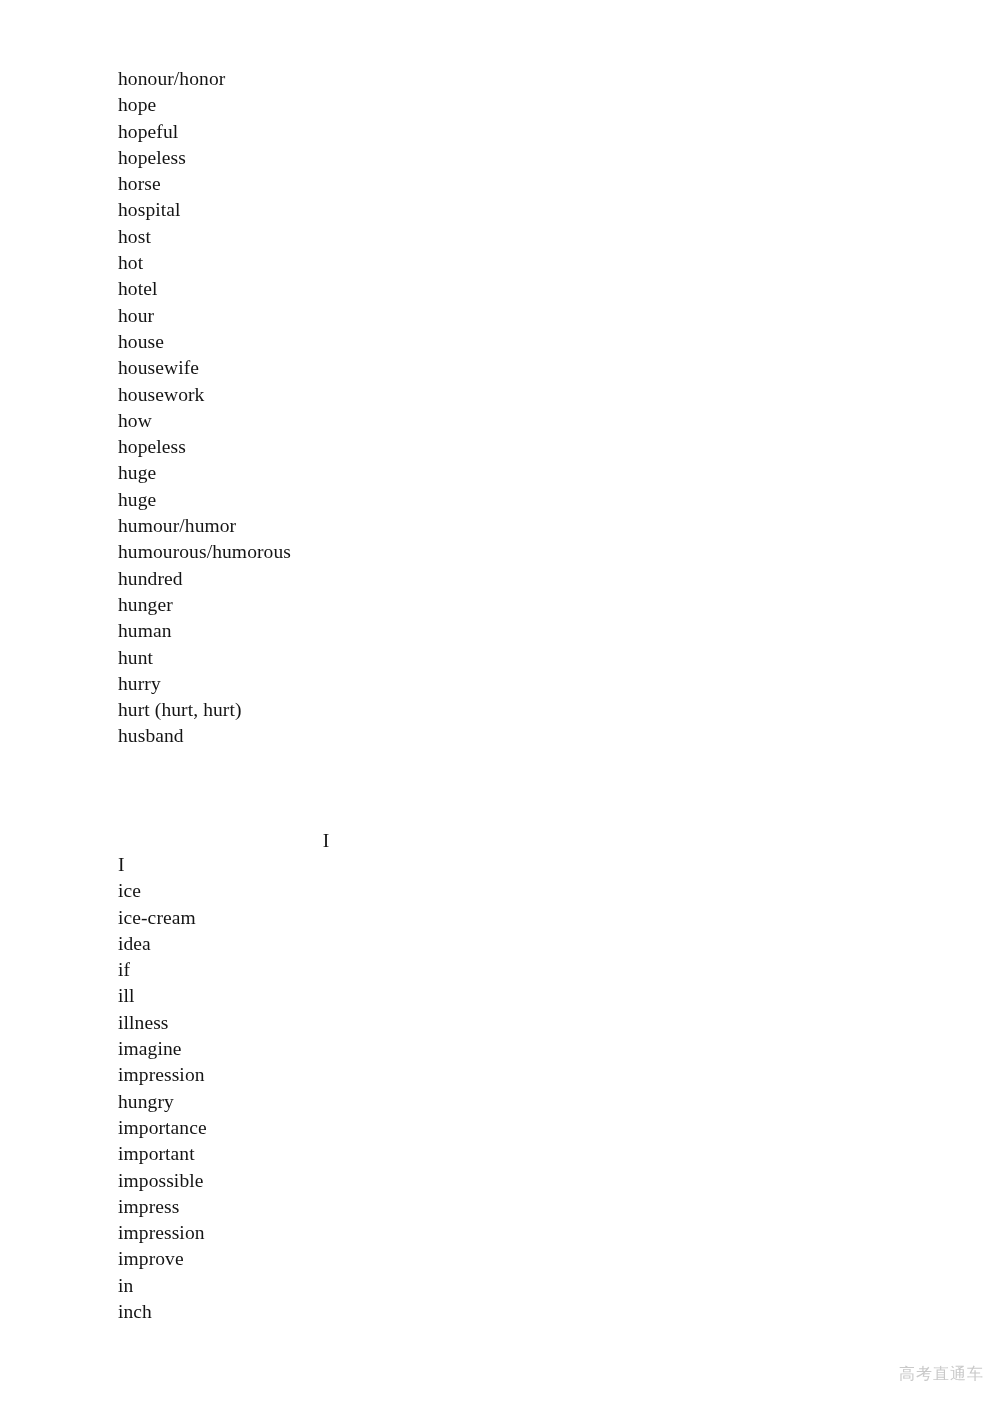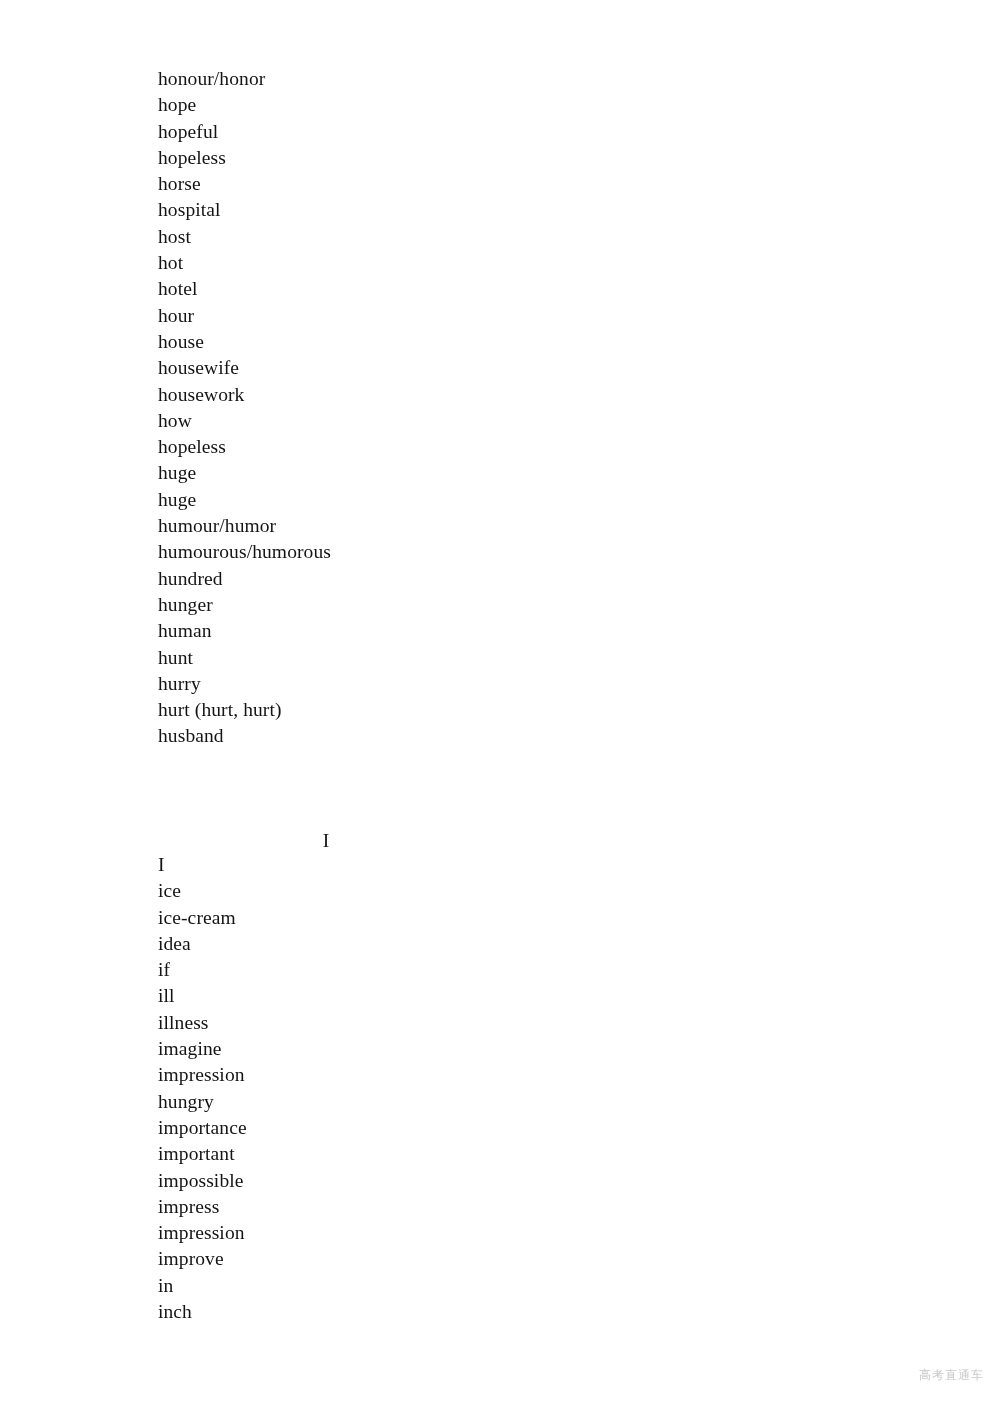--- a/index.html
+++ b/index.html
@@ -23,21 +23,20 @@
     top: 0;
     width: 1000px;
     height: 1414px;
     background: #ffffff;
   }
 
   
   .word-block {
     position: absolute;
     left: 118px;
-    margin-left: 40px;
   }
   #block-h { top: 66px; }
   #block-i { top: 852px; }
 
   .word-line {
     font-size: 19.5px;
     line-height: 26.3px;
     letter-spacing: 0.1px;
     white-space: pre;
     color: #141414;
@@ -55,22 +54,22 @@
     left: 316px;
     top: 828px;
     width: 20px;
   }
 
   
   .watermark {
     position: absolute;
     right: 16px;
     top: 1364px;
-    font-family: Liberation Serif, serif;
-    font-size: 12px;
+    font-family: Liberation Mono, monospace;
+    font-size: 16px;
     line-height: 22px;
     color: #c9c9c9;
     letter-spacing: 1px;
     white-space: nowrap;
     user-select: none;
   }
 </style>
 </head>
 <body>
 

